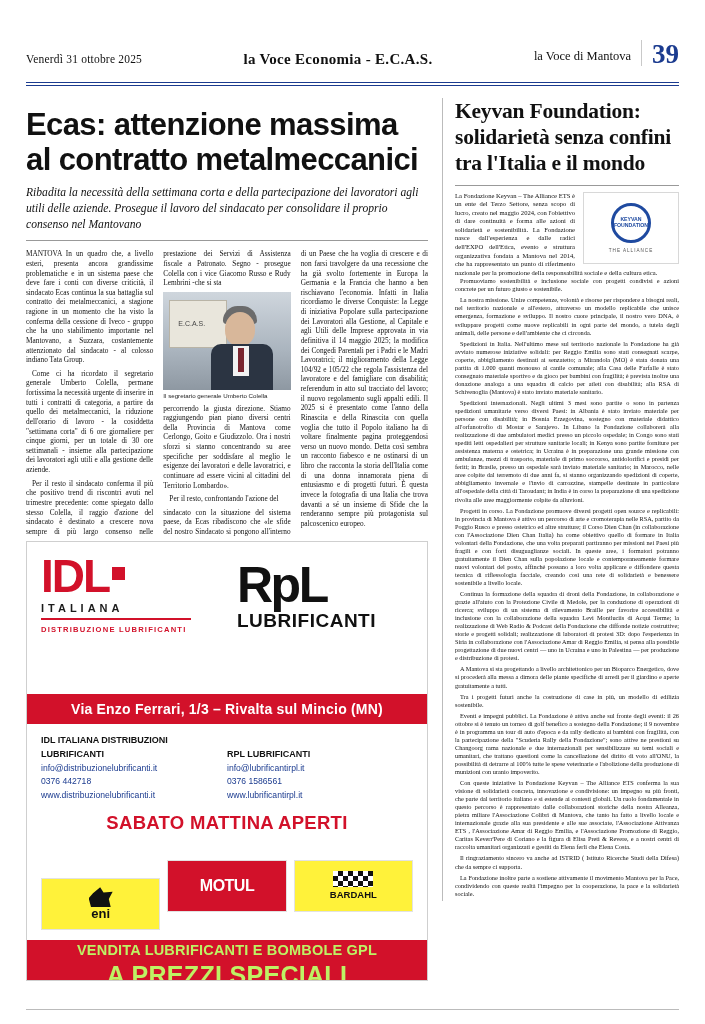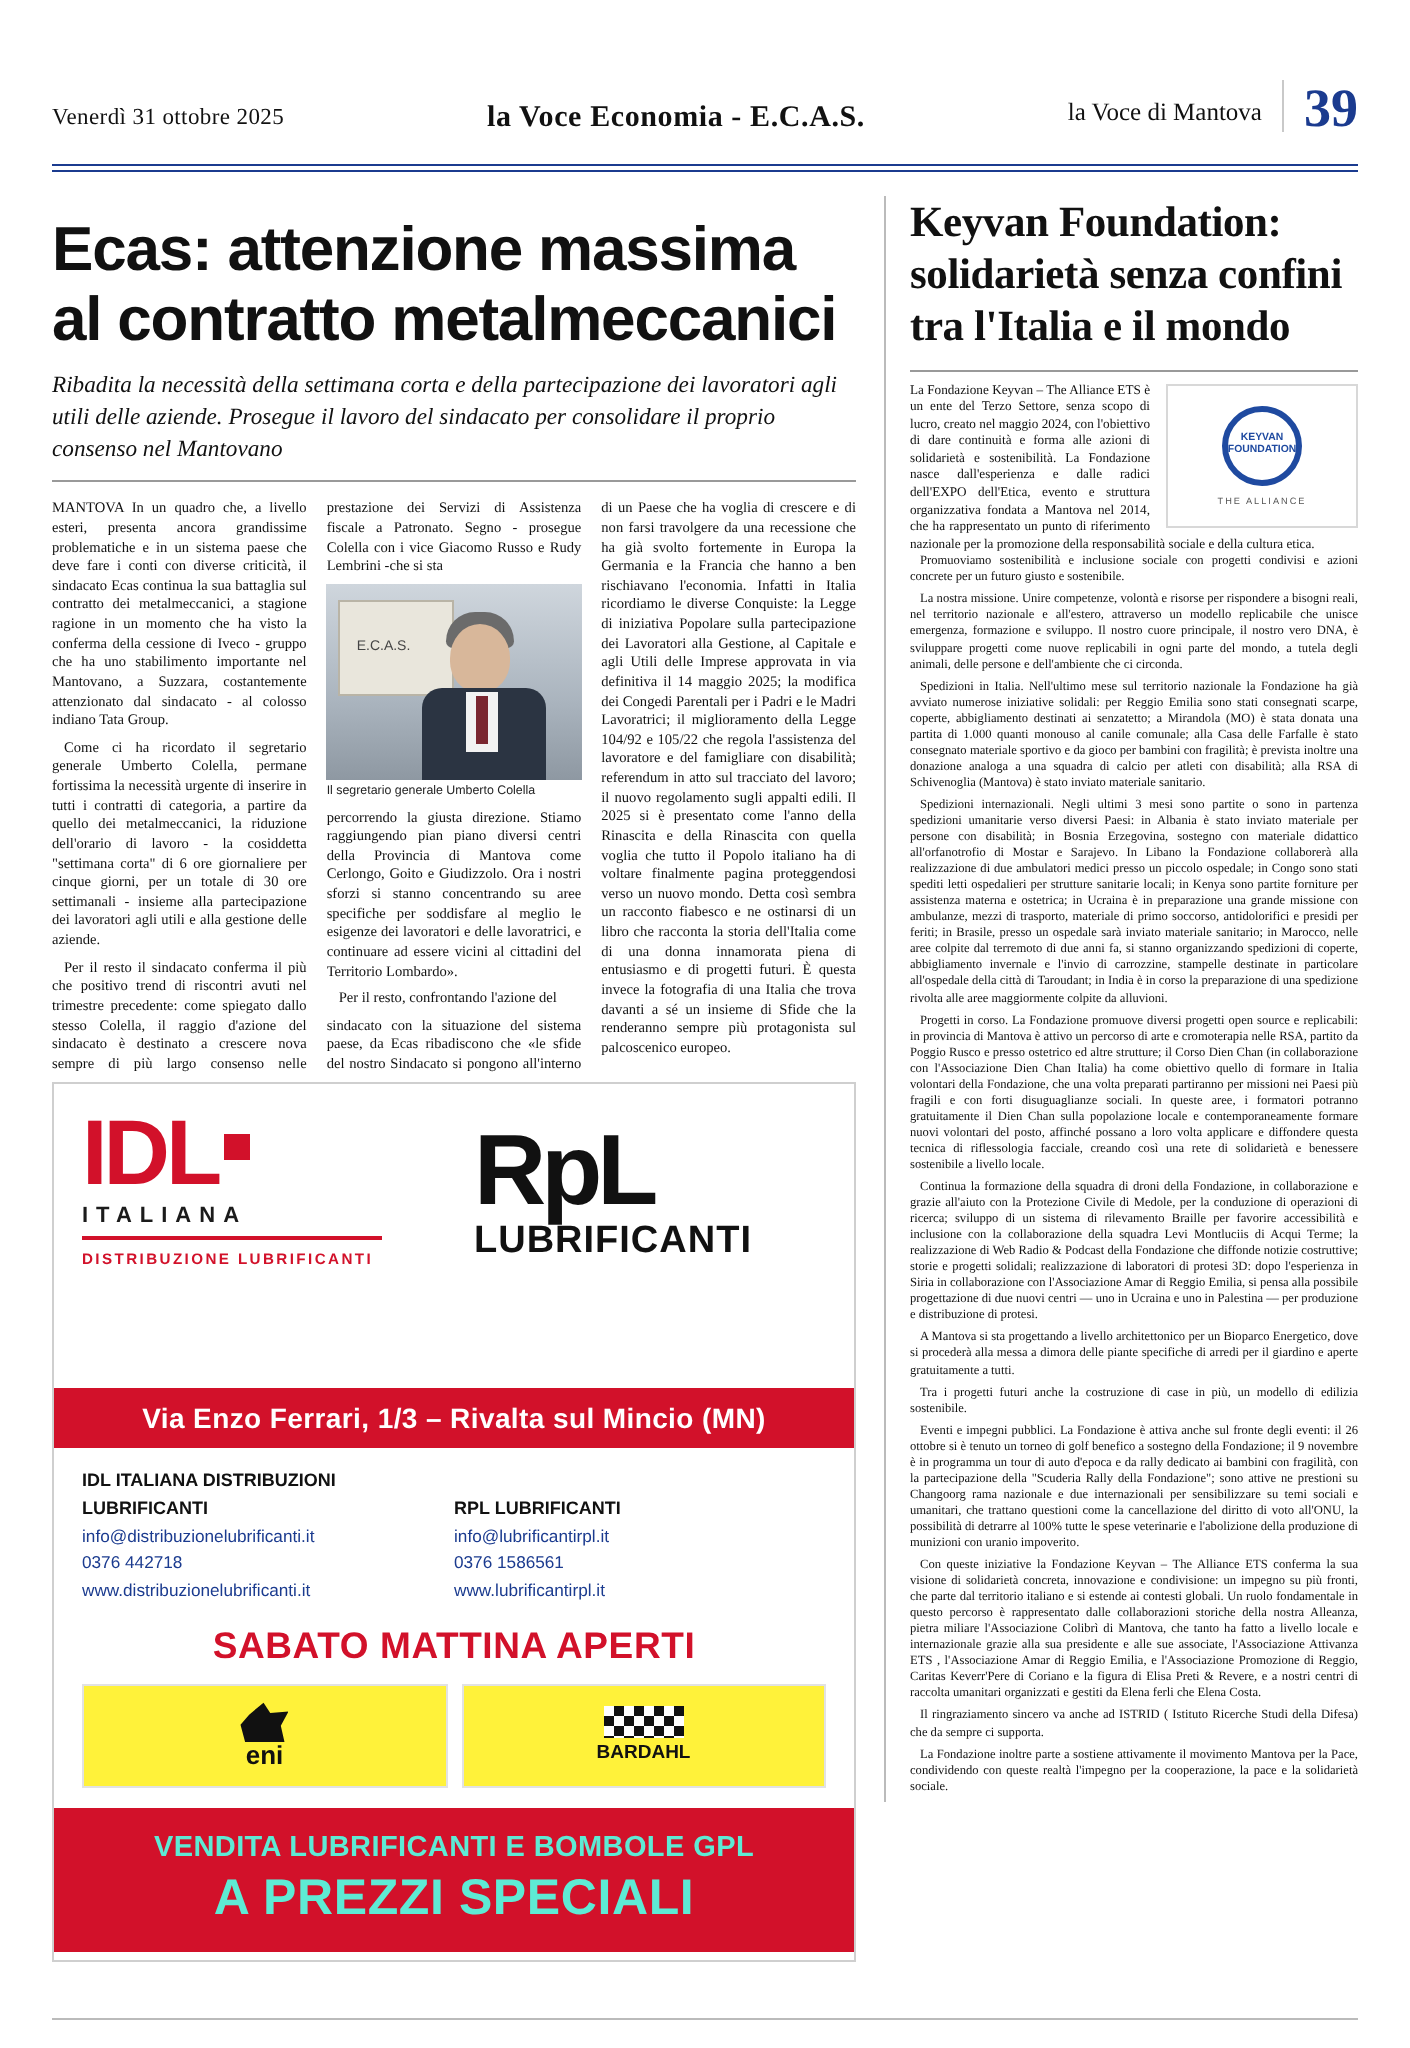--- a/index.html
+++ b/index.html
@@ -109,32 +109,32 @@
   .ad-addr {
     background:#d2112a; color:#fff; font-family:"Liberation Sans", sans-serif;
     font-weight:bold; font-size:14px; text-align:center; padding:7px 0; letter-spacing:0.2px;
   }
   .ad-contacts { display:flex; padding:10px 14px 6px 14px;align-items:flex-end; }
   .ad-contacts > div { width:50%; font-family:"Liberation Sans", sans-serif; font-size:8.6px; line-height:1.55; color:#1b3b8f;}
   .ad-contacts .cname { color:#111; font-weight:bold; font-size:9px; }
   .ad-sat { text-align:center; font-family:"Liberation Sans",sans-serif; font-weight:bold; font-size:18.5px; color:#d2112a; margin:4px 0 8px 0; letter-spacing:0.3px;}
   .brands { display:flex; justify-content:space-between; align-items:center; padding:0 14px 10px 14px; gap:7px;}
   .brand { height:52px; flex:1; display:flex; align-items:center; justify-content:center; border:1px solid #e2e2e2; background:#fff;}
-  .b-eni { background:#fff23a; flex-direction:column; }
+  .b-eni { background:#fff23a; flex-direction:column;margin-top:36px; }
   .b-eni .dog { width:24px; height:20px; background:#111; clip-path:polygon(10% 100%,0 55%,18% 30%,48% 0,62% 26%,100% 22%,84% 58%,92% 100%); }
   .b-eni .t { font-family:"Liberation Sans",sans-serif; font-weight:bold; font-size:13px; color:#111; line-height:1;}
   .b-tamoil { background:#fff; }
   .b-tamoil .t { font-family:"Liberation Sans",sans-serif; font-weight:bold; font-size:14px; color:#d2112a; border:2px solid #d2112a; padding:2px 5px; letter-spacing:-0.4px;}
   .b-motul { background:#d2112a; }
   .b-motul .t { font-family:"Liberation Sans",sans-serif; font-weight:bold; font-size:16px; color:#fff; letter-spacing:-0.5px;}
   .b-bardahl { background:#fff23a; flex-direction:column; }
   .b-bardahl .flag { width:40px; height:16px; background:
     repeating-conic-gradient(#111 0% 25%, #fff 0% 50%) 0 0/10px 10px; }
   .b-bardahl .t { font-family:"Liberation Sans",sans-serif; font-weight:bold; font-size:9.5px; color:#111; margin-top:2px;}
-  .ad-bottom { background:#d2112a; color:#5eead4; text-align:center; padding:12px 0 12px 0;}
+  .ad-bottom { background:#d2112a; color:#bef264; text-align:center; padding:2px 0 12px 0;}
   .ad-bottom .l1 { font-family:"Liberation Sans",sans-serif; font-weight:bold; font-size:14.5px; letter-spacing:0.2px;}
   .ad-bottom .l2 { font-family:"Liberation Sans",sans-serif; font-weight:bold; font-size:25px; letter-spacing:0.3px; margin-top:3px;}
 
   .page-bottom-rule { position:absolute; left:26px; right:26px; bottom:14px; border-top:0.8px solid #bbb;}
 </style>
 </head>
 <body>
 
 <div class="page">
 
@@ -244,20 +244,23 @@
       </div>
     </div>
 
     <div class="ad-sat">SABATO MATTINA APERTI</div>
 
     <div class="brands">
       <div class="brand b-eni">
         <div class="dog"></div>
         <div class="t">eni</div>
       </div>
+      <div class="brand b-motul">
+        <div class="t">MOTUL</div>
+      </div>
       <div class="brand b-bardahl">
         <div class="flag"></div>
         <div class="t">BARDAHL</div>
       </div>
     </div>
 
     <div class="ad-bottom">
       <div class="l1">VENDITA LUBRIFICANTI E BOMBOLE GPL</div>
       <div class="l2">A PREZZI SPECIALI</div>
     </div>

